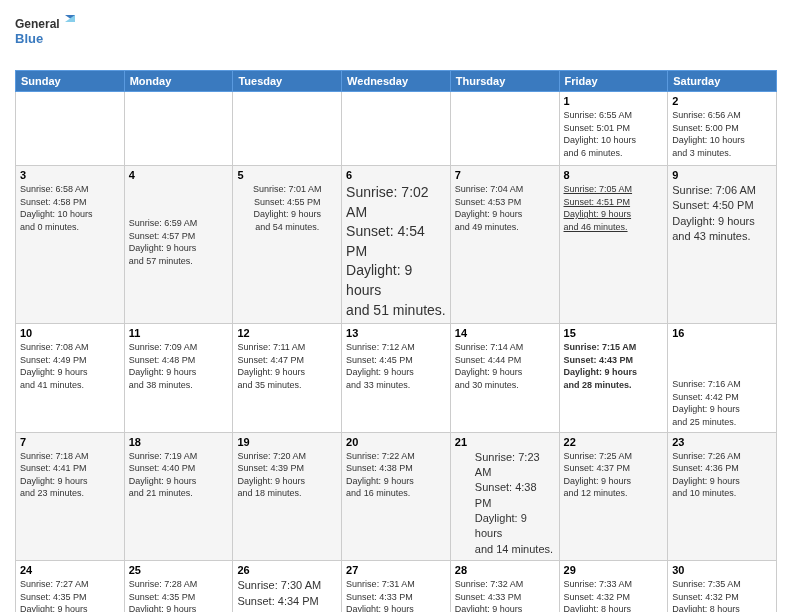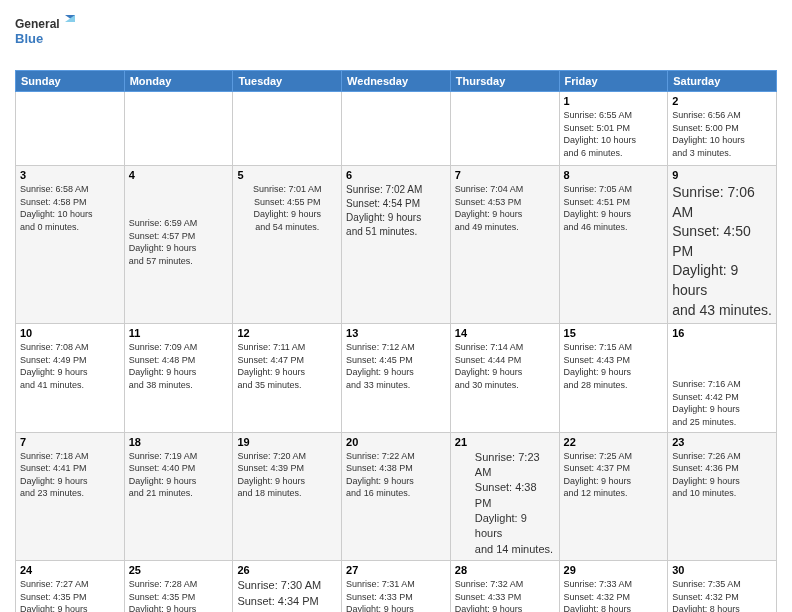--- a/index.html
+++ b/index.html
@@ -147,42 +147,42 @@
           </td>
           <td>
             <div class="day-number">5</div>
             <div class="day-info" style="white-space: pre-line; font-size: 9px; text-align: center;">Sunrise: 7:01 AM
 Sunset: 4:55 PM
 Daylight: 9 hours
 and 54 minutes.</div>
           </td>
           <td>
             <div class="day-number">6</div>
-            <div class="day-info" style="white-space: pre-line; font-size: 10px;">Sunrise: 7:02 AM
+            <div class="day-info" style="white-space: pre-line; font-size: 14px;">Sunrise: 7:02 AM
 Sunset: 4:54 PM
 Daylight: 9 hours
 and 51 minutes.</div>
           </td>
           <td>
             <div class="day-number">7</div>
             <div class="day-info" style="white-space: pre-line; font-size: 9px;">Sunrise: 7:04 AM
 Sunset: 4:53 PM
 Daylight: 9 hours
 and 49 minutes.</div>
           </td>
           <td>
             <div class="day-number">8</div>
-            <div class="day-info" style="white-space: pre-line; font-size: 9px;">Sunrise: 7:05 AM
+            <div class="day-info" style="white-space: pre-line; font-size: 9px; text-decoration: underline;">Sunrise: 7:05 AM
 Sunset: 4:51 PM
 Daylight: 9 hours
 and 46 minutes.</div>
           </td>
           <td>
             <div class="day-number">9</div>
-            <div class="day-info" style="white-space: pre-line; font-size: 14px;">Sunrise: 7:06 AM
+            <div class="day-info" style="white-space: pre-line; font-size: 11px;">Sunrise: 7:06 AM
 Sunset: 4:50 PM
 Daylight: 9 hours
 and 43 minutes.</div>
           </td>
         </tr>
         <tr>
           <td>
             <div class="day-number">10</div>
             <div class="day-info" style="white-space: pre-line; font-size: 9px;">Sunrise: 7:08 AM
 Sunset: 4:49 PM
@@ -212,21 +212,21 @@
           </td>
           <td>
             <div class="day-number">14</div>
             <div class="day-info" style="white-space: pre-line; font-size: 9px;">Sunrise: 7:14 AM
 Sunset: 4:44 PM
 Daylight: 9 hours
 and 30 minutes.</div>
           </td>
           <td>
             <div class="day-number">15</div>
-            <div class="day-info" style="white-space: pre-line; font-size: 9px;">Sunrise: 7:15 AM
+            <div class="day-info" style="white-space: pre-line; font-size: 9px; font-weight: bold;">Sunrise: 7:15 AM
 Sunset: 4:43 PM
 Daylight: 9 hours
 and 28 minutes.</div>
           </td>
           <td>
             <div class="day-number">16</div>
             <div class="day-info" style="white-space: pre-line; font-size: 9px; margin-top: 39px;">Sunrise: 7:16 AM
 Sunset: 4:42 PM
 Daylight: 9 hours
 and 25 minutes.</div>

